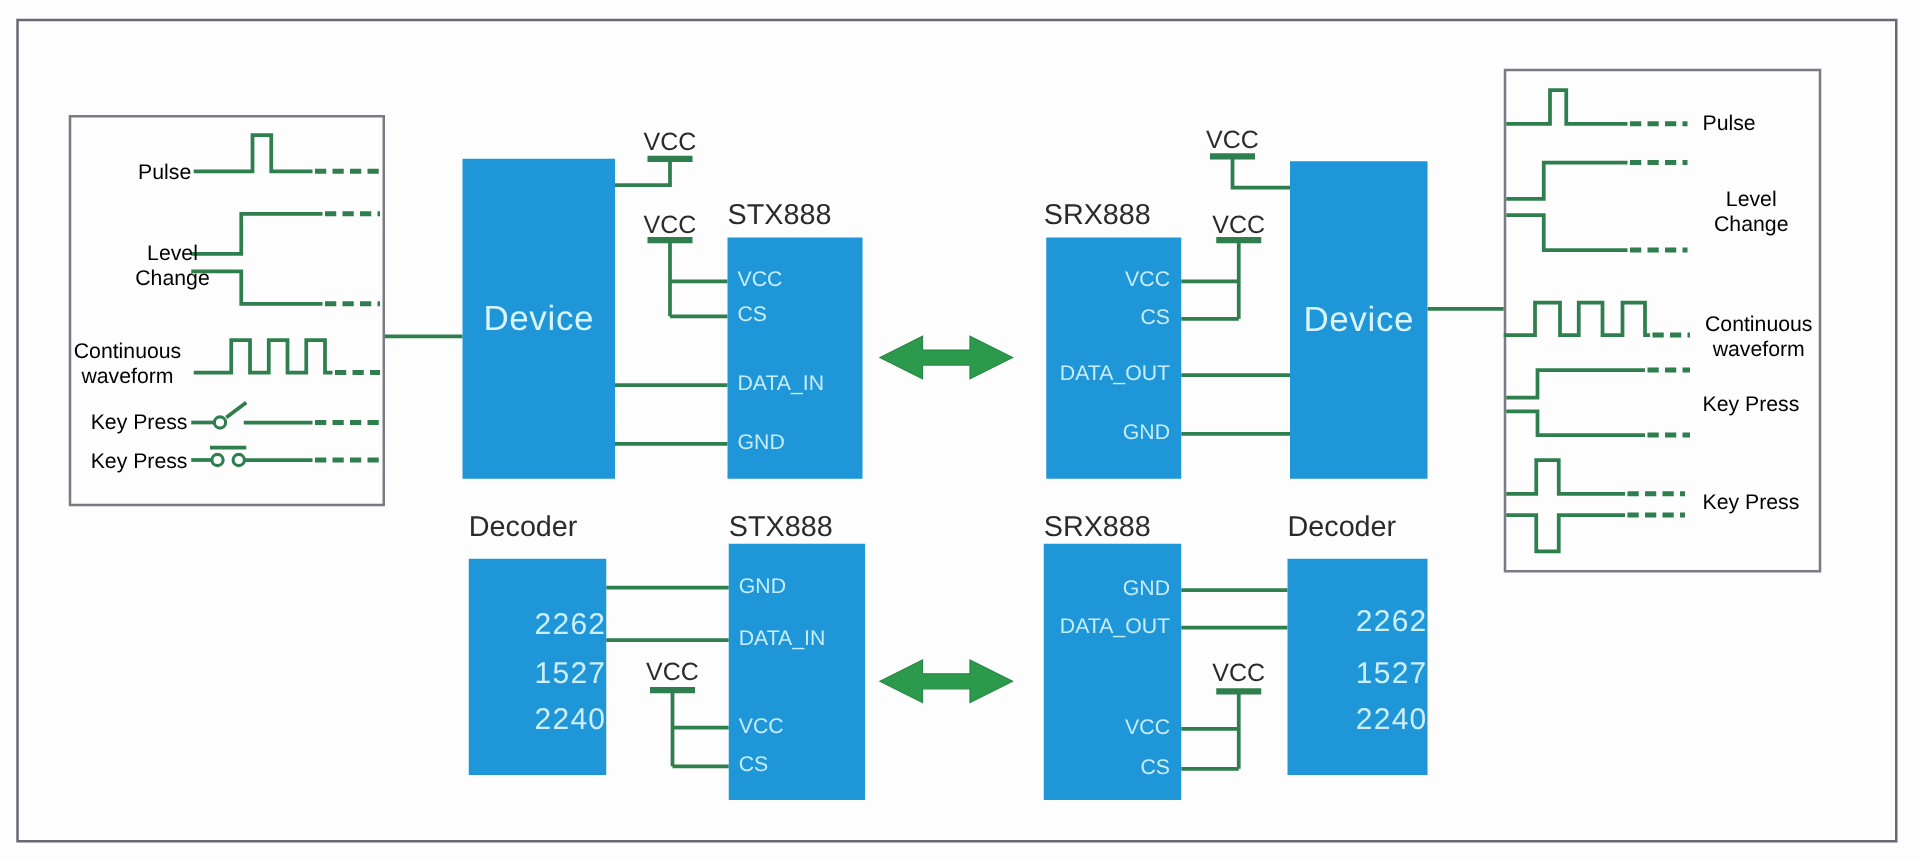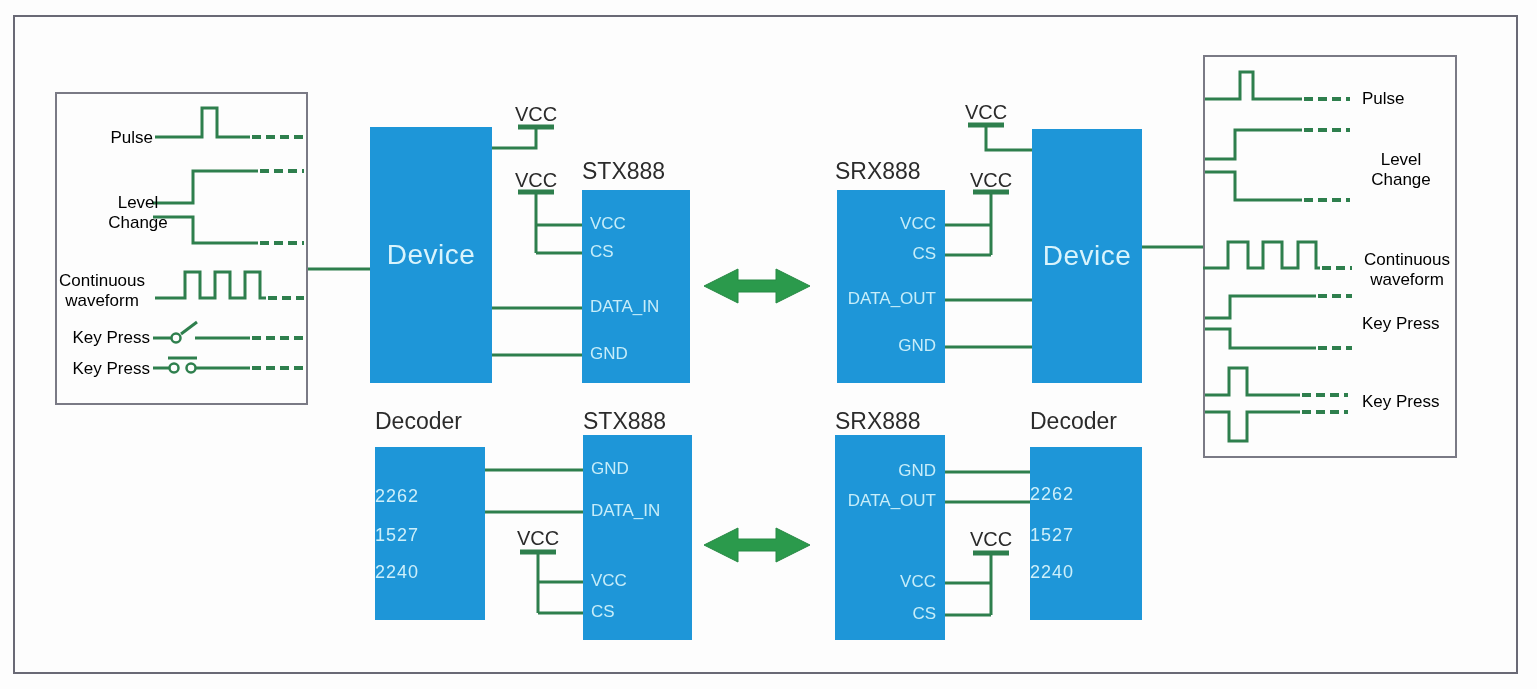--- a/index.html
+++ b/index.html
@@ -5,21 +5,21 @@
   html,body{margin:0;padding:0;background:#fff;}
   body{font-family:"Liberation Sans", sans-serif;}
   #stage{position:relative;width:1537px;height:689px;background:#fdfdfd;overflow:hidden;}
   .outer-frame{position:absolute;left:13px;top:15px;width:1505px;height:659px;border:2px solid #696975;box-sizing:border-box;}
   .panel{position:absolute;border:2px solid #7a7a85;box-sizing:border-box;background:transparent;}
   .block{position:absolute;background:#1e96d8;box-sizing:border-box;}
   .block-label{position:absolute;inset:0;display:flex;align-items:center;justify-content:center;color:#d9f4fc;font-size:28px;letter-spacing:0.5px;}
   .pin{position:absolute;color:#c7edf9;font-size:17px;white-space:nowrap;}
   .pin.left{left:8px;}
   .pin.right{right:9px;text-align:right;width:calc(100% - 9px);}
-  .chip-num{position:absolute;width:100%;text-align:left;color:#cdeffa;font-size:18px;letter-spacing:1px;}
+  .chip-num{position:absolute;width:100%;text-align:right;color:#cdeffa;font-size:24px;letter-spacing:1px;}
   .title{position:absolute;color:#2b2b2b;font-size:23px;text-align:left;white-space:nowrap;}
   .vcc{position:absolute;color:#2b2b2b;font-size:20px;text-align:center;width:60px;}
   .wlabel{position:absolute;color:#000000;font-size:17px;line-height:20px;}
   .wlabel.r{text-align:right;}
   .wlabel.c{text-align:center;}
   svg{position:absolute;left:0;top:0;}
   .gl{stroke:#2e7f4d;stroke-width:3;fill:none;}
   .gl-d{stroke:#2e7f4d;stroke-width:4;fill:none;stroke-dasharray:9 5;}
   .gl-bar{stroke:#2e7f4d;stroke-width:5;fill:none;}
   .sw-circle{stroke:#2e7f4d;stroke-width:2.5;fill:#fdfdfd;}

